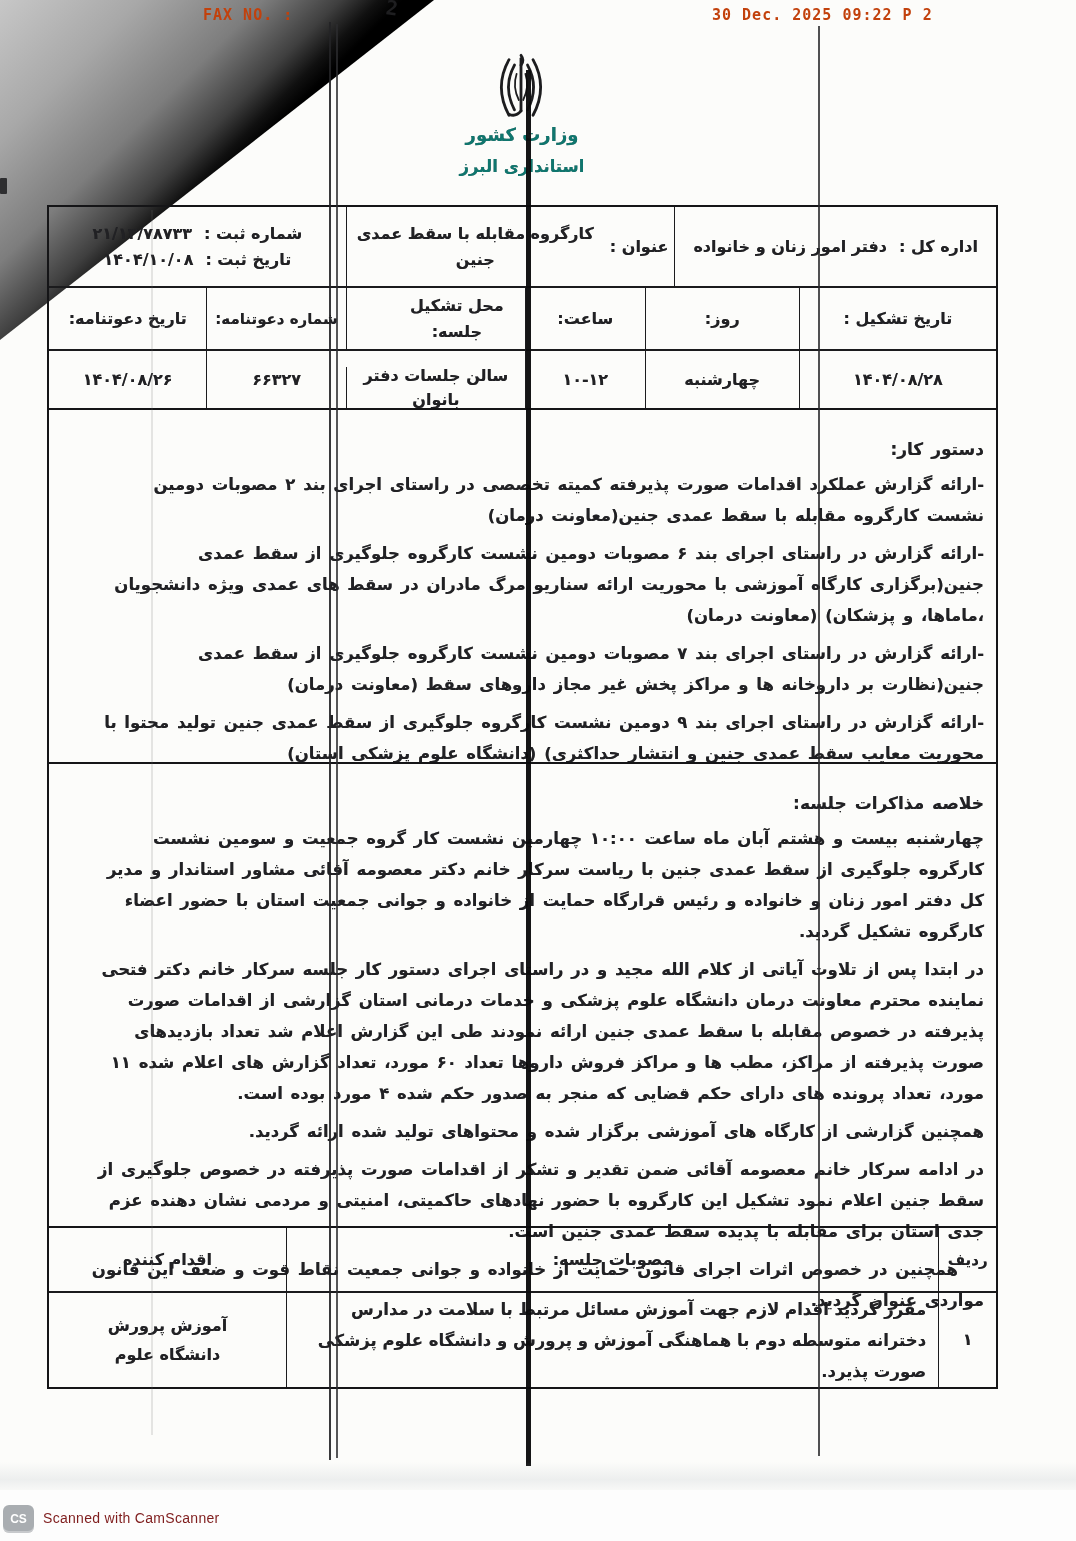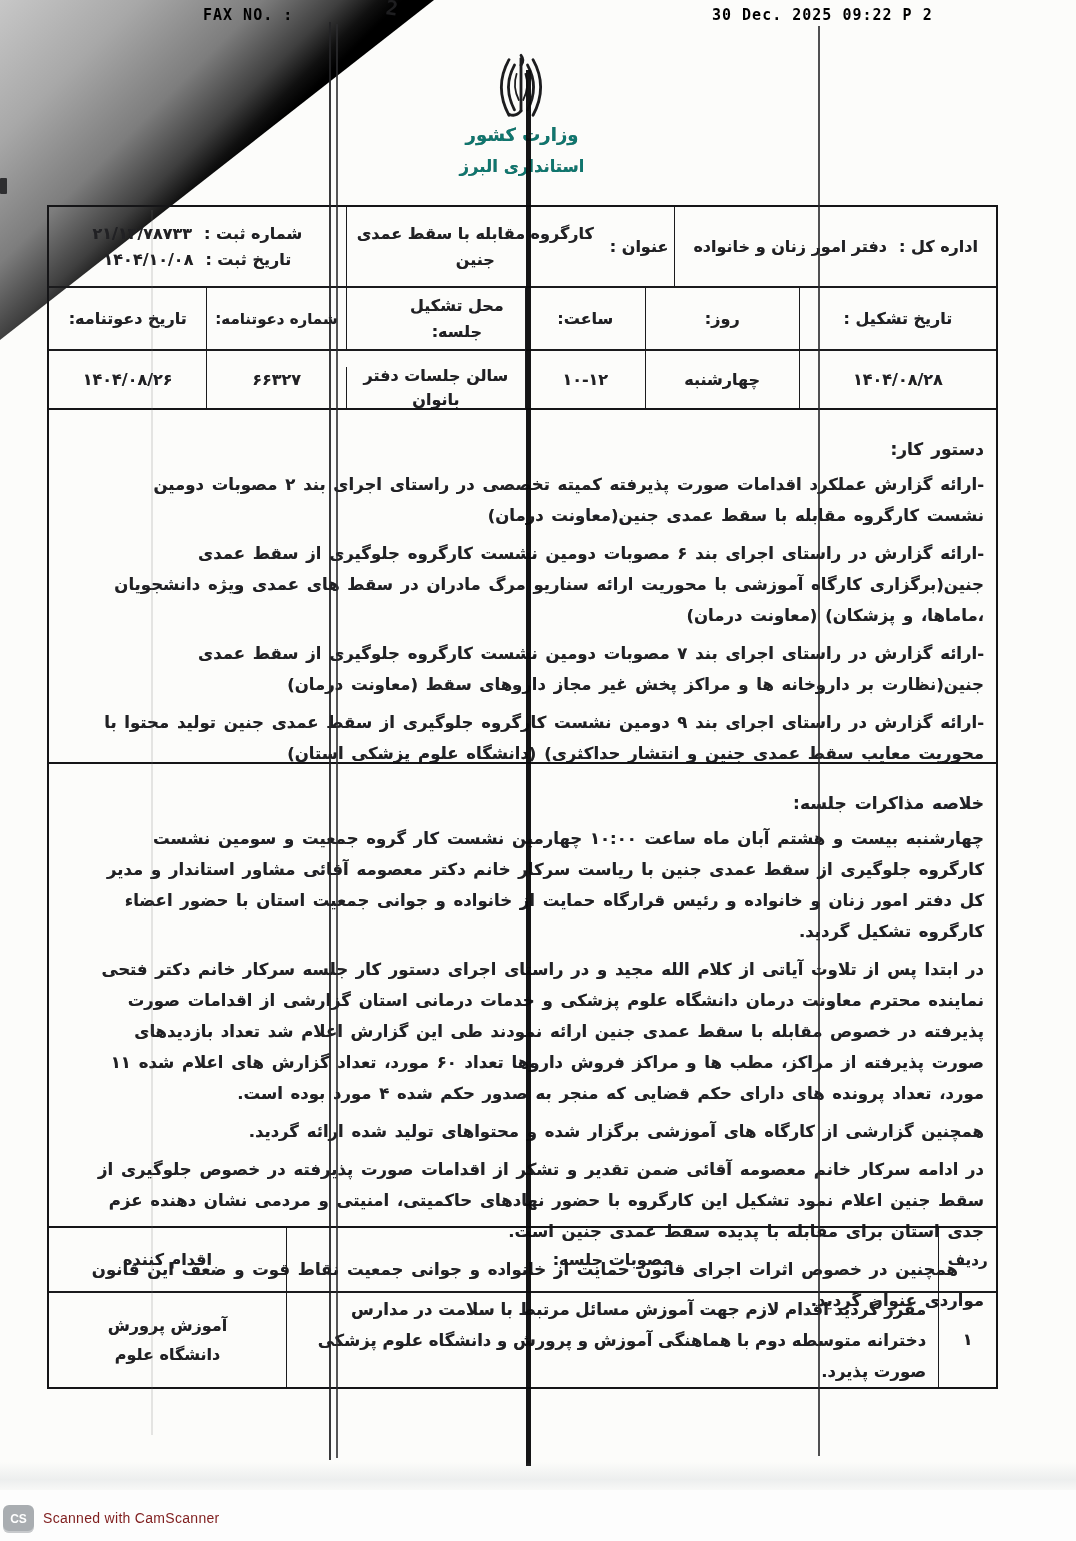--- a/index.html
+++ b/index.html
@@ -10,21 +10,21 @@
     clip-path:polygon(0 0,100% 0,0 100%);
     background:linear-gradient(135deg,#c7c7c7 0%,#a8a8a8 18%,#7d7d7d 34%,#3f3f3f 44%,#101010 49%,#000 52%);}
   .edge-tick{position:absolute;left:0;top:178px;width:7px;height:16px;background:#2e2e30;z-index:7;border-radius:1px;}
   .fold{position:absolute;z-index:40;}
   .fold-faint{left:151px;top:210px;height:1225px;width:2px;background:#6a6a6a;opacity:.16;}
   .fold-a1{left:329px;top:22px;height:1438px;width:2px;background:#242426;opacity:.9;}
   .fold-a2{left:336px;top:24px;height:1434px;width:1.5px;background:#2c2c2e;opacity:.8;}
   .fold-thick{left:526px;top:70px;height:1396px;width:5px;background:#0b0b0c;opacity:.96;}
   .fold-right{left:818px;top:26px;height:1430px;width:2px;background:#2a2a2c;opacity:.82;}
   
-  .fax{position:absolute;font-family:"DejaVu Sans Mono",monospace;color:#000000;font-size:15px;
+  .fax{position:absolute;font-family:"DejaVu Sans Mono",monospace;color:#c2410c;font-size:15px;
        font-weight:700;letter-spacing:1px;z-index:8;}
   .fax-no{left:203px;top:6px;}
   .fax-ts{left:712px;top:6px;}
   .corner-mark{position:absolute;left:386px;top:-4px;font-family:"DejaVu Sans Mono",monospace;
        font-size:20px;font-weight:700;color:#1e1e20;transform:rotate(8deg);z-index:8;}
   
   .emblem{position:absolute;left:488px;top:52px;z-index:8;}
   .lh-text{position:absolute;left:420px;width:204px;text-align:center;direction:rtl;color:#0f766e;
        font-weight:700;z-index:8;text-shadow:0 0 .6px rgba(25,25,28,.55);}
   .lh-ministry{top:124px;font-size:18px;}

